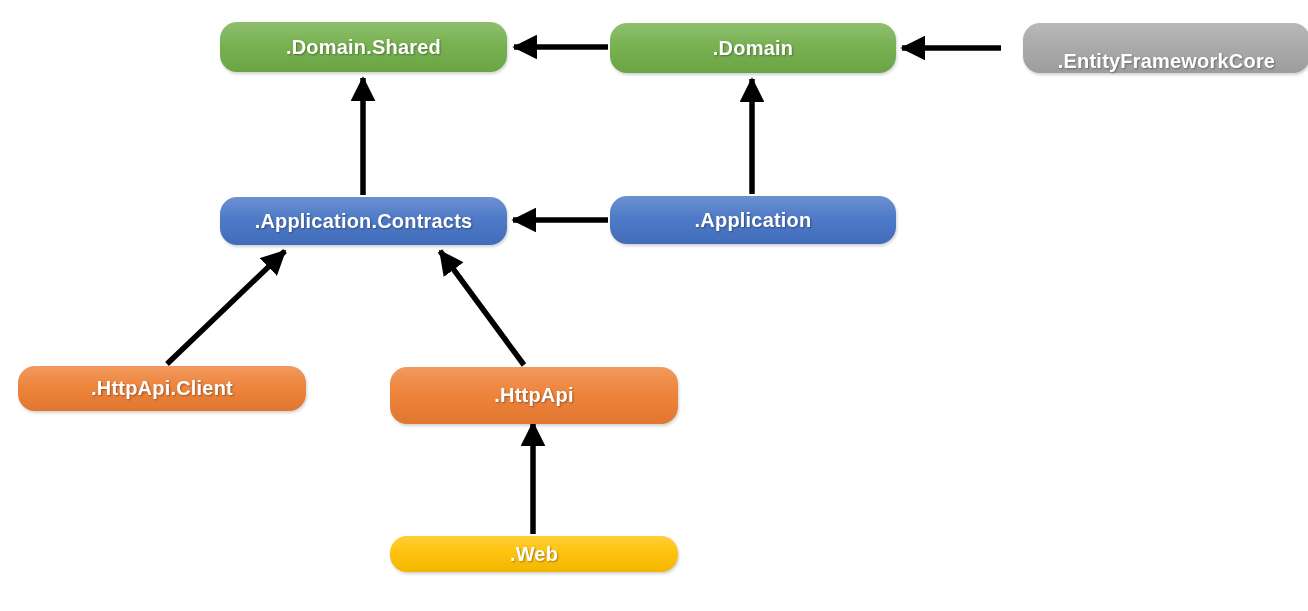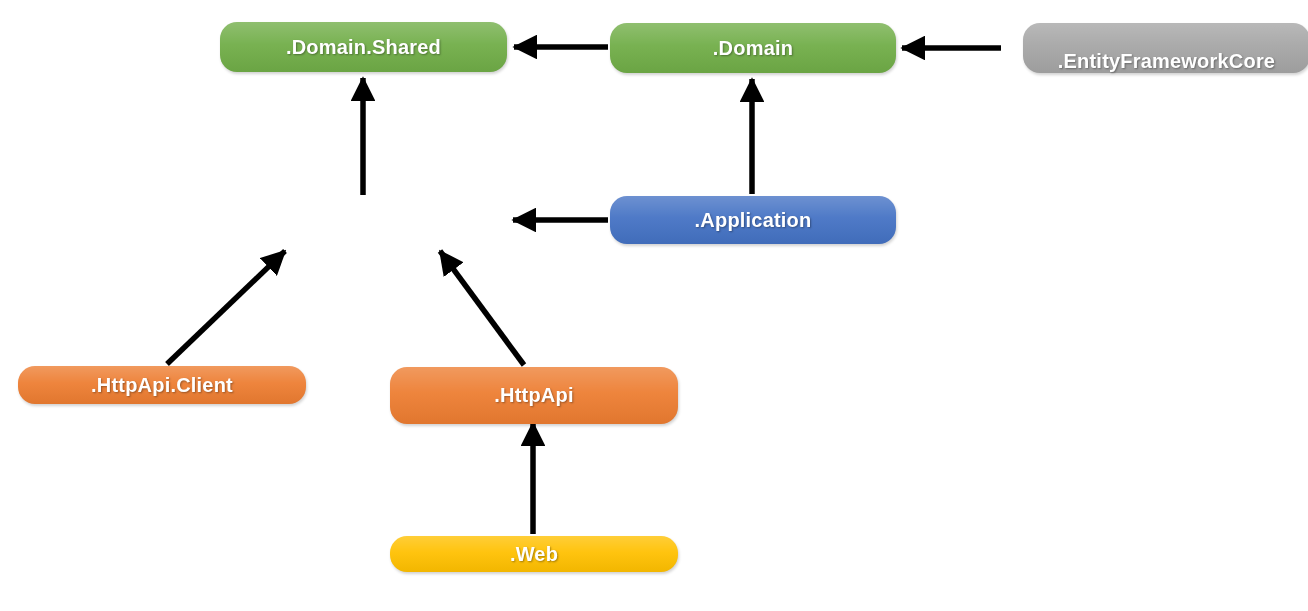--- a/index.html
+++ b/index.html
@@ -79,26 +79,29 @@
   </div>
 
   <div class="node" style="left: 610px; top: 23px; width: 286px; height: 50px; background-color: rgb(112, 173, 71);">
     <span>.Domain</span>
   </div>
 
   <div class="node" style="left: 1023px; top: 23px; width: 287px; height: 50px; background-color: rgb(165, 165, 165); align-items: flex-end;">
     <span>.EntityFrameworkCore</span>
   </div>
 
+  <div class="node" style="left: 220px; top: 197px; width: 287px; height: 48px; background-color: rgb(68, 114, 196);">
+    <span>.Application.Contracts</span>
+  </div>
 
   <div class="node" style="left: 610px; top: 196px; width: 286px; height: 48px; background-color: rgb(68, 114, 196); justify-content: center;">
     <span>.Application</span>
   </div>
 
-  <div class="node" style="left: 18px; top: 366px; width: 288px; height: 38px; background-color: rgb(237, 125, 49);">
+  <div class="node" style="left: 18px; top: 366px; width: 288px; height: 45px; background-color: rgb(237, 125, 49);">
     <span>.HttpApi.Client</span>
   </div>
 
   <div class="node" style="left: 390px; top: 367px; width: 288px; height: 57px; background-color: rgb(237, 125, 49);">
     <span>.HttpApi</span>
   </div>
 
   <div class="node" style="left: 390px; top: 536px; width: 288px; height: 36px; background-color: rgb(255, 192, 0);">
     <span>.Web</span>
   </div>

